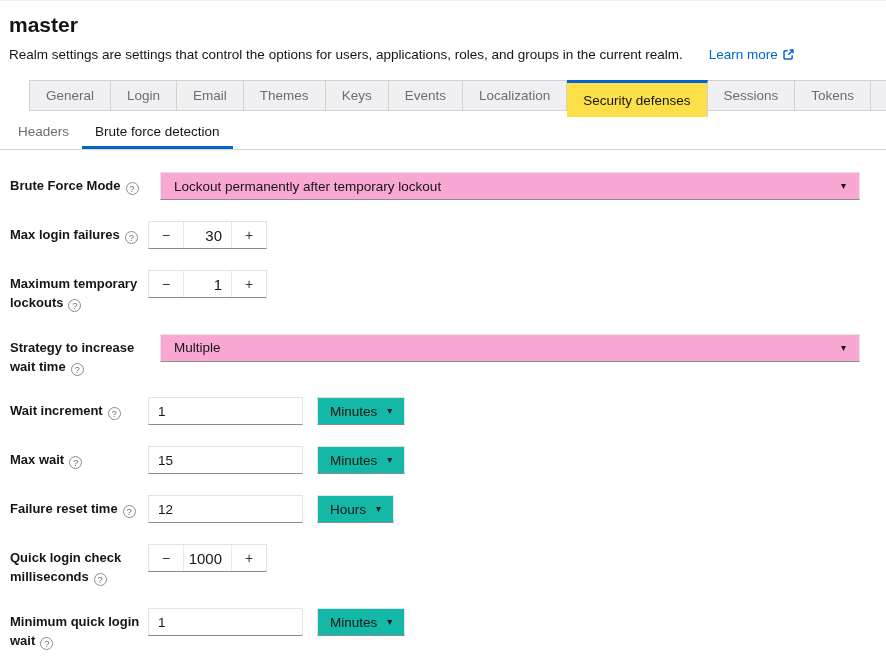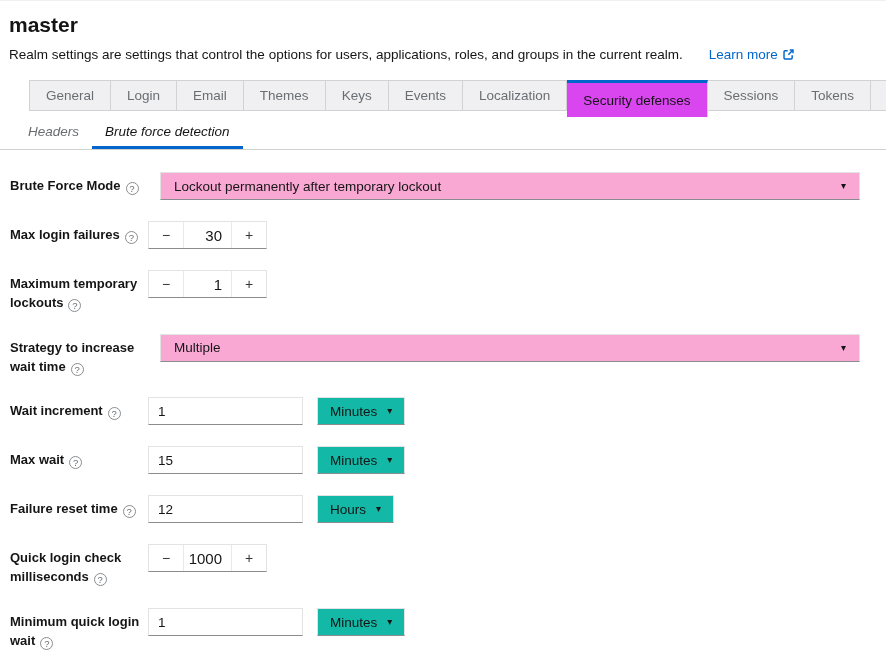--- a/index.html
+++ b/index.html
@@ -20,26 +20,26 @@
 
   
   .tabs { display: flex; align-items: flex-start; margin-top: 16px; padding-left: 29px; height: 37px; width: 886px; overflow: hidden; }
   .tab {
     height: 31px; background: #f0f0f2; border: 1px solid #d2d2d2; border-left: 0;
     display: flex; align-items: center; padding: 0 16px;
     font-size: 13.5px; color: #6a6e73; white-space: nowrap; cursor: pointer;
   }
   .tab:first-child { border-left: 1px solid #d2d2d2; }
   .tab.active {
-    height: 37px; background: #d946ef; border-top: 3px solid #0066cc; border-bottom: 0;
+    height: 37px; background: #fde047; border-top: 3px solid #0066cc; border-bottom: 0;
     color: #151515; position: relative; z-index: 2;
   }
 
   
-  .subtabs { display: flex; padding-left: 15px; border-bottom: 1px solid #d2d2d2; font-style: italic; }
+  .subtabs { display: flex; padding-left: 5px; border-bottom: 1px solid #d2d2d2; }
   .subtab { padding: 5px 13px 8px; font-size: 13.5px; line-height: 19px; color: #6a6e73; cursor: pointer; }
   .subtab.active { color: #151515; box-shadow: inset 0 -3px 0 0 #0066cc; }
 
   
   .form { padding: 22px 26px 0 10px; }
   .row { display: flex; align-items: flex-start; margin-bottom: 21px; }
   .flabel { width: 138px; flex: none; padding: 5px 6px 0 0; font-size: 13px; font-weight: 700; line-height: 1.45; color: #151515; }
   .help {
     display: inline-block; width: 13px; height: 13px; border: 1px solid #8a8d90; border-radius: 50%;
     color: #6a6e73; font-size: 9.5px; font-weight: 400; text-align: center; line-height: 12px;

